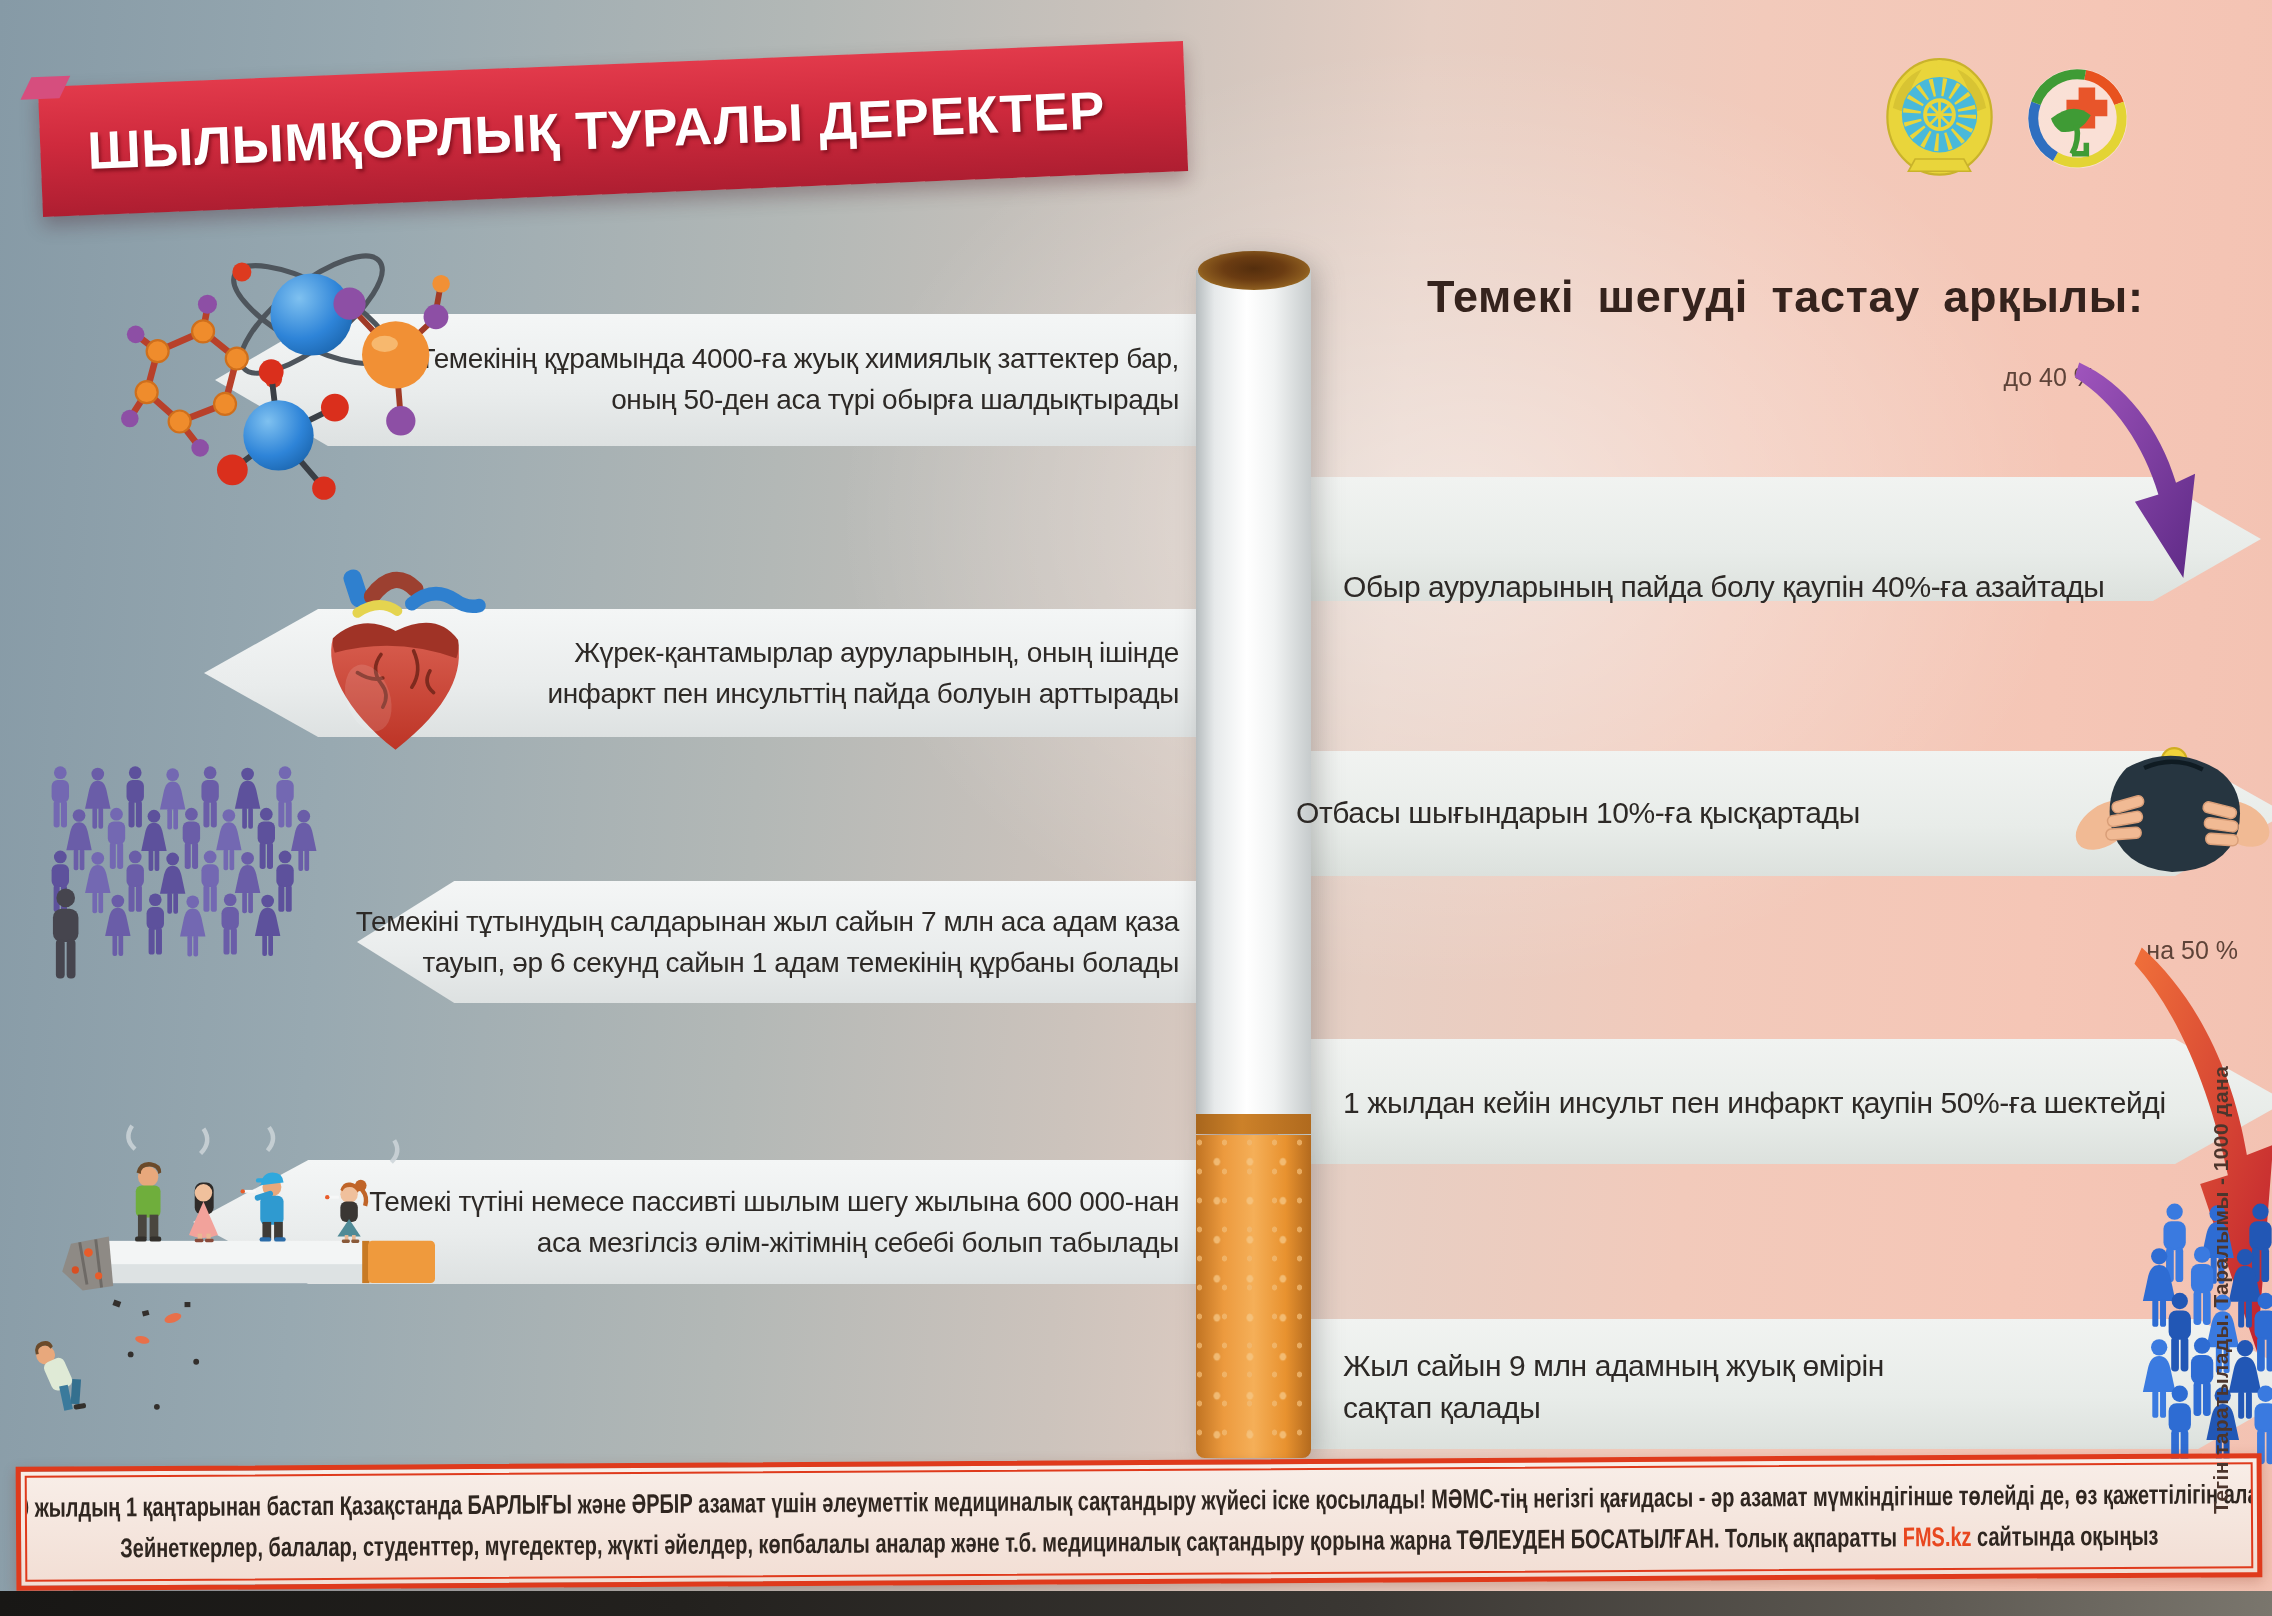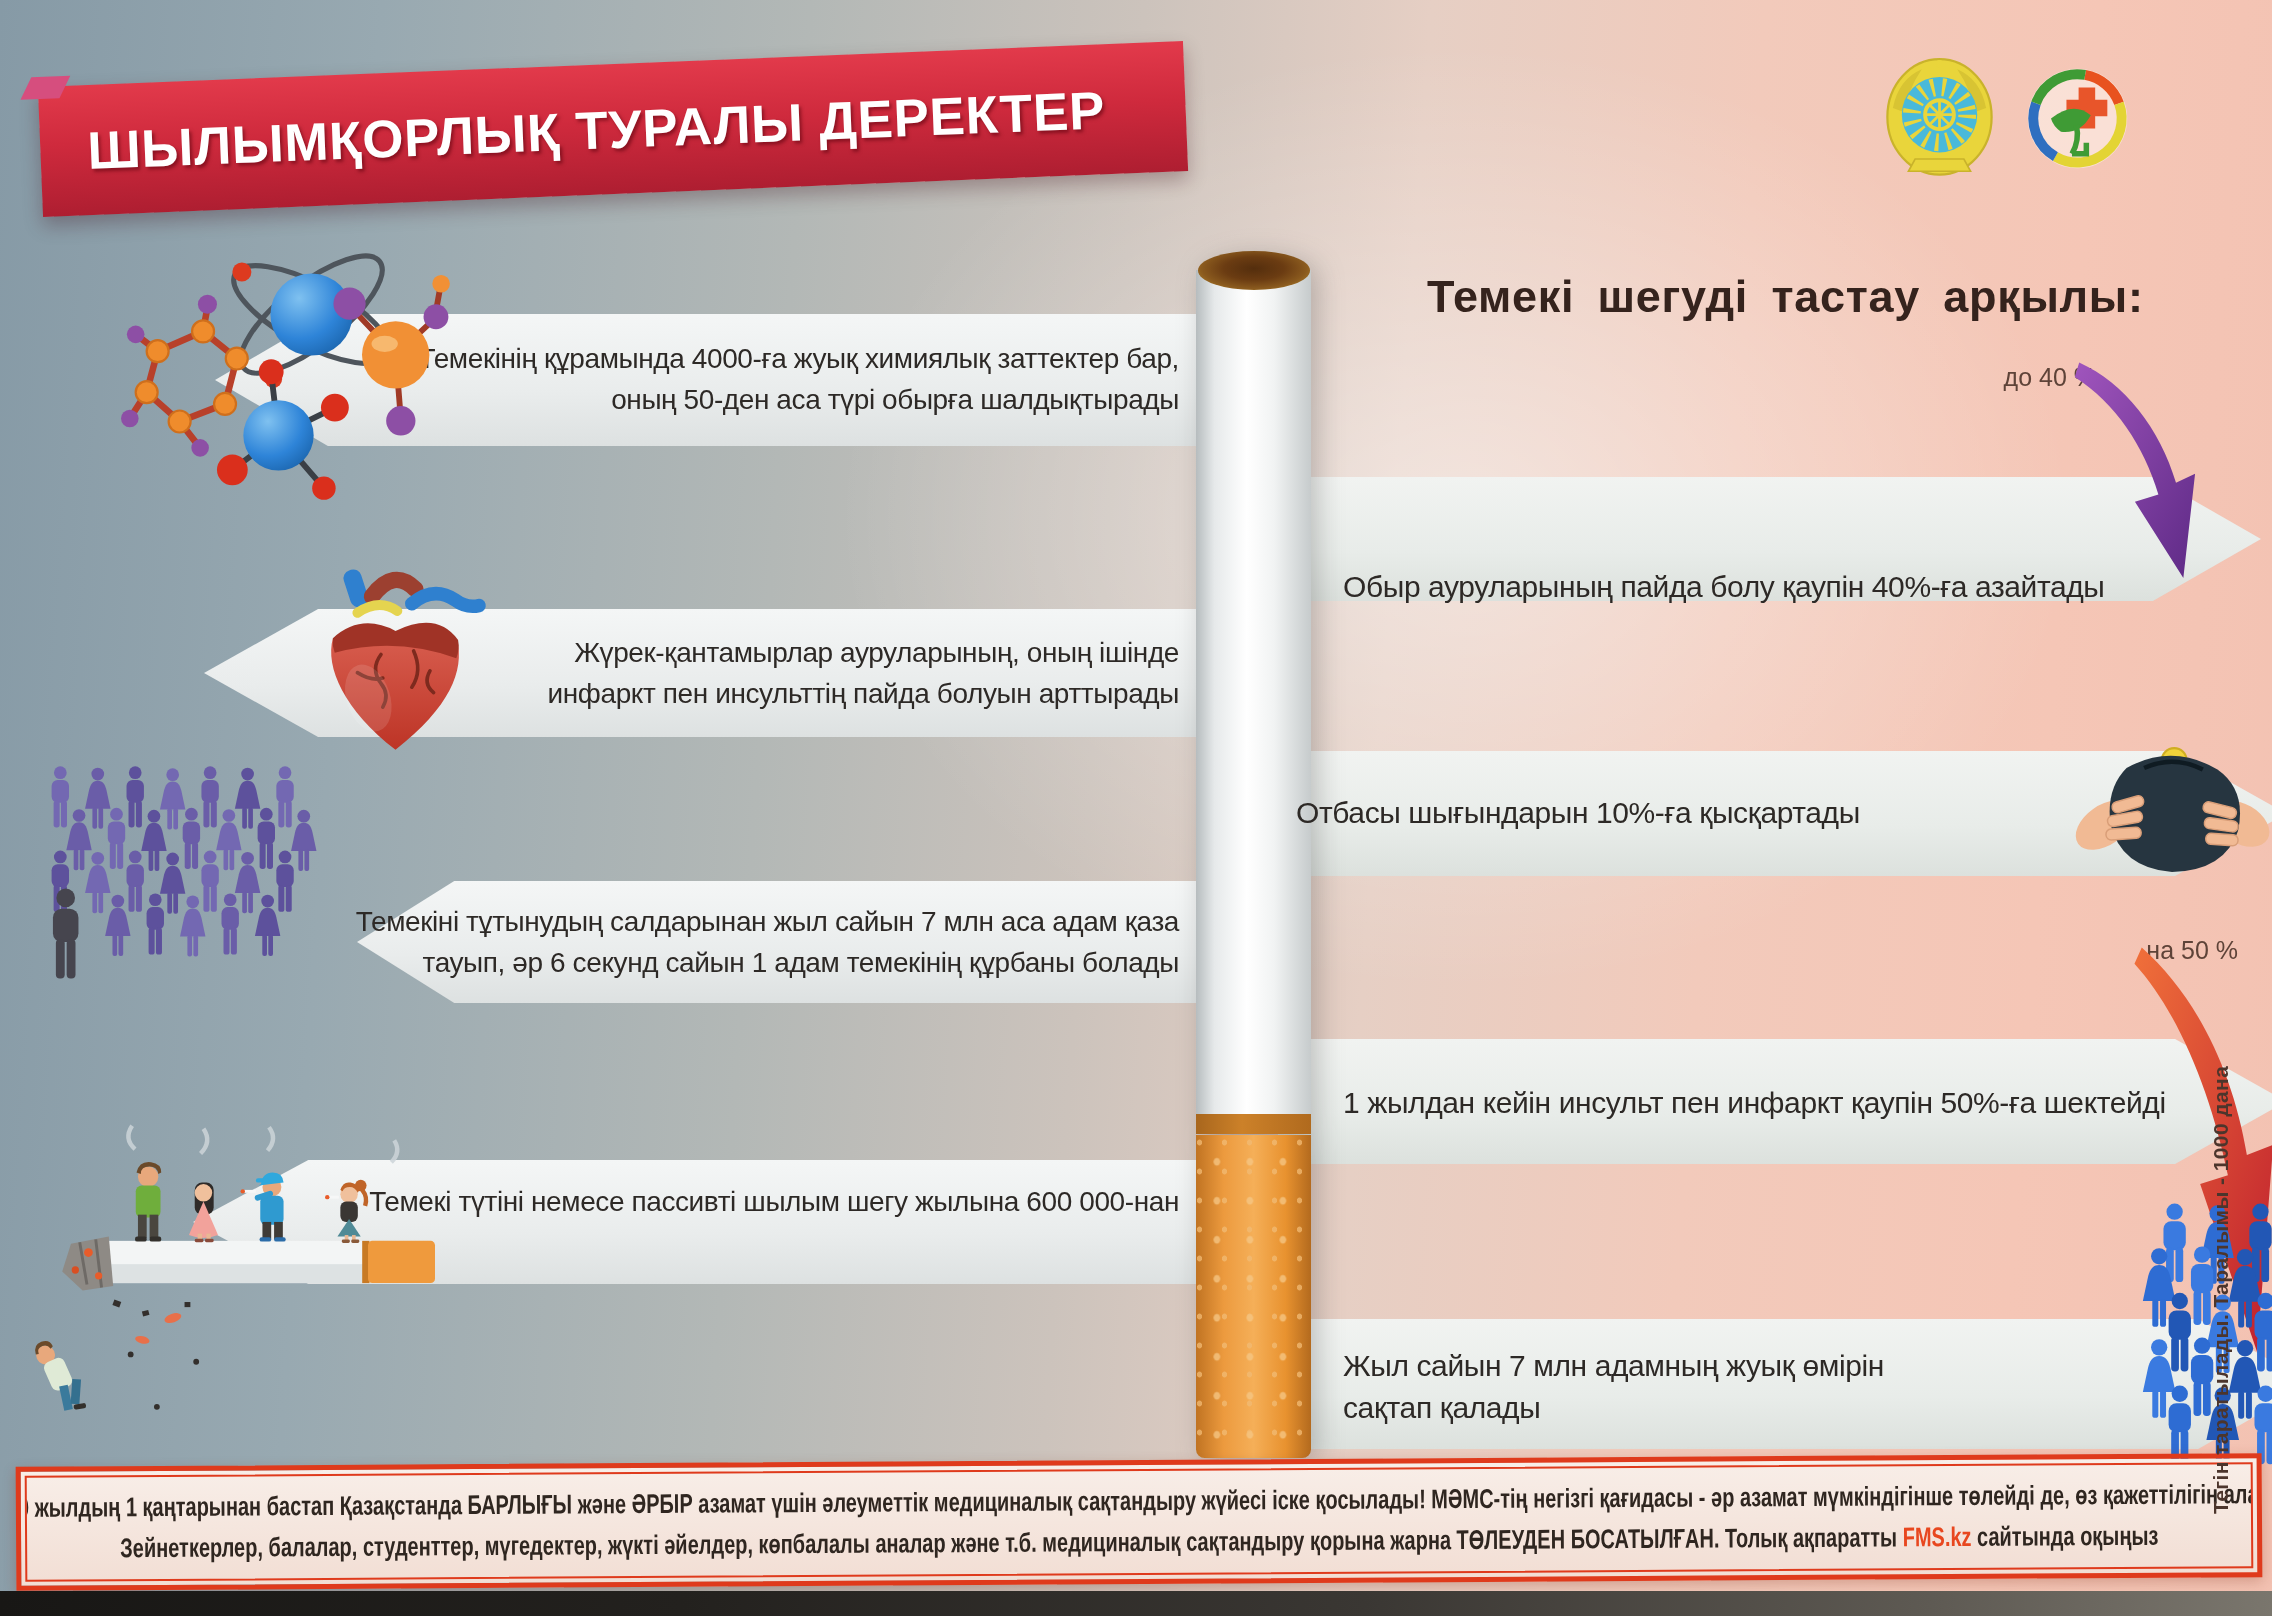--- a/index.html
+++ b/index.html
@@ -175,20 +175,21 @@
   <div id="ft2" class="fact-text">
     <div>Жүрек-қантамырлар ауруларының, оның ішінде</div>
     <div>инфаркт пен инсульттің пайда болуын арттырады</div>
   </div>
   <div id="ft3" class="fact-text">
     <div>Темекіні тұтынудың салдарынан жыл сайын 7 млн аса адам қаза</div>
     <div>тауып, әр 6 секунд сайын 1 адам темекінің құрбаны болады</div>
   </div>
   <div id="ft4" class="fact-text">
     <div>Темекі түтіні немесе пассивті шылым шегу жылына 600 000-нан</div>
+    <div>аса мезгілсіз өлім-жітімнің себебі болып табылады</div>
   </div>
 
   <div class="heading">Темекі шегуді тастау арқылы:</div>
   <div id="pct40" class="pct">до 40 %</div>
   <div id="pct50" class="pct">на 50 %</div>
 
   <div id="br1" class="br"></div>
   <div id="br2" class="br"></div>
   <div id="br3" class="br"></div>
   <div id="br4" class="br"></div>
@@ -196,21 +197,21 @@
   <div id="bt1" class="ben-text">
     <div>Обыр ауруларының пайда болу қаупін 40%-ға азайтады</div>
   </div>
   <div id="bt2" class="ben-text">
     <div>Отбасы шығындарын 10%-ға қысқартады</div>
   </div>
   <div id="bt3" class="ben-text">
     <div>1 жылдан кейін инсульт пен инфаркт қаупін 50%-ға шектейді</div>
   </div>
   <div id="bt4" class="ben-text">
-    <div>Жыл сайын 7 млн адамның жуық өмірін</div>
+    <div>Жыл сайын 9 млн адамның жуық өмірін</div>
     <div>сақтап қалады</div>
   </div>
 
   <svg id="arrowP" viewBox="0 0 190 360">
     <path d="M8,6 C70,34 118,96 140,170 L166,158 L150,300 L84,196 L116,186 C96,120 58,62 2,26 Z" fill="url(#gP)"></path>
   </svg>
   <svg id="arrowR" viewBox="0 0 200 620">
     <path d="M12,6 C84,70 136,170 156,290 L192,276 L170,560 L92,330 L130,318 C108,210 64,96 2,28 Z" fill="url(#gR)"></path>
   </svg>
 

